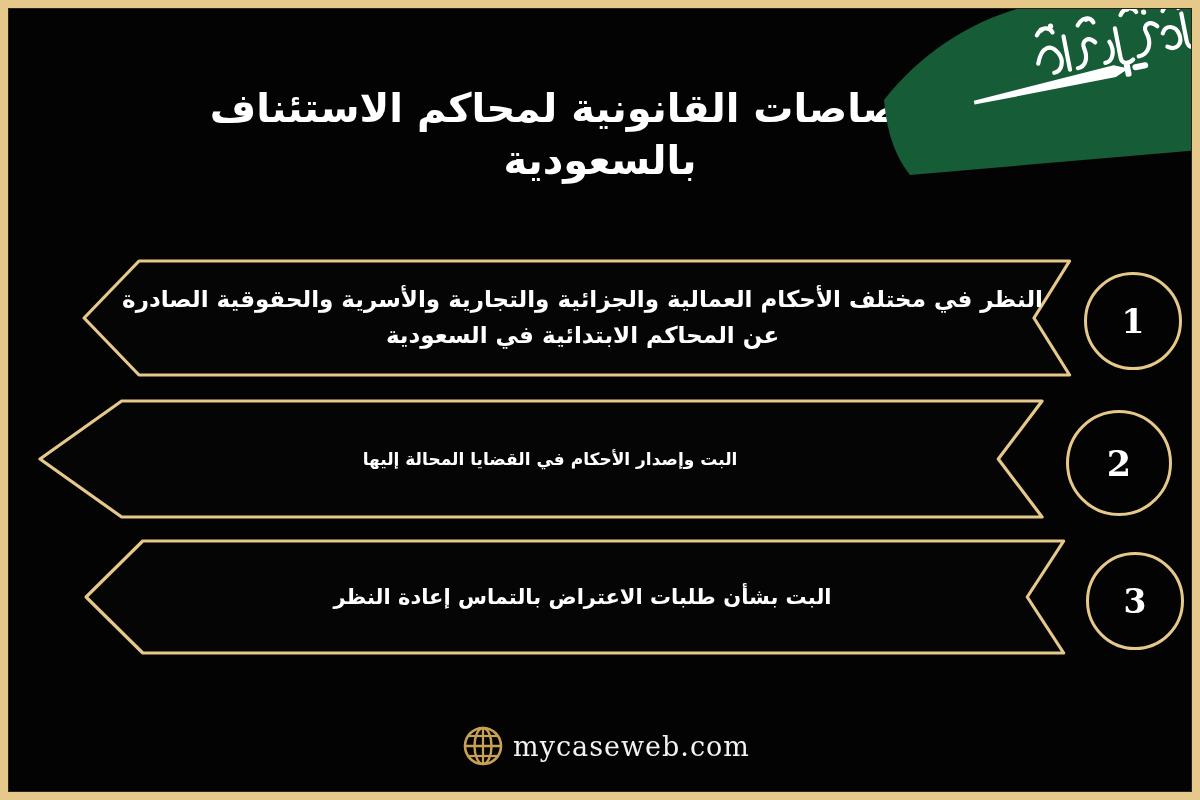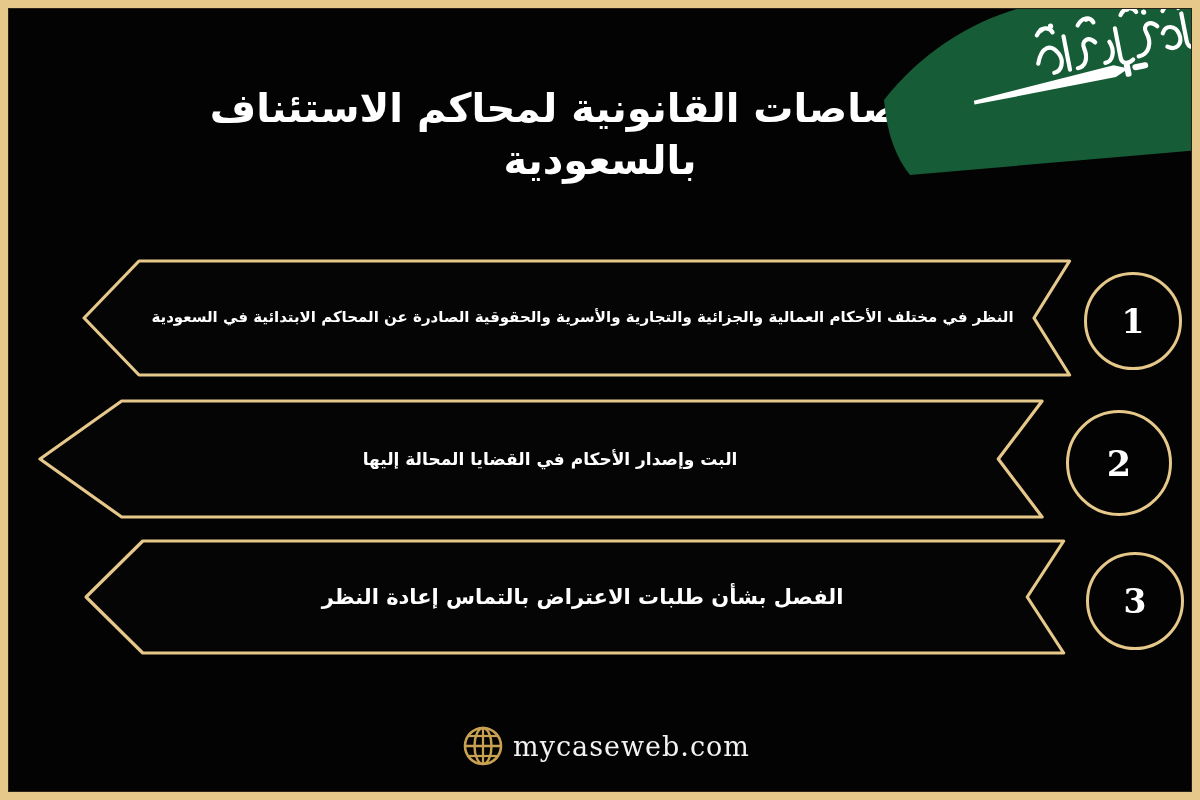--- a/index.html
+++ b/index.html
@@ -91,21 +91,21 @@
     align-items:center;
     justify-content:center;
     text-align:center;
     color:#ffffff;
     font-weight:bold;
     font-size:21px;
     line-height:1.55;
     direction:rtl;
     z-index:2;
   }
-  .band-text-1{right:150px;left:115px;font-size:15px;}
+  .band-text-1{right:150px;left:115px;font-size:23px;}
   .band-text-2{right:180px;left:80px;font-size:17px;}
   .band-text-3{right:155px;left:120px;font-size:21px;}
 
   .num-circle{
     position:absolute;
     border:3px solid #E6C98A;
     border-radius:50%;
     background:#040303;
     display:flex;
     align-items:center;
@@ -216,21 +216,21 @@
       <div class="band-text band-text-2">البت وإصدار الأحكام في القضايا المحالة إليها</div>
       <div class="num-circle num-2">2</div>
     </div>
 
     <div class="item item-3">
       <div class="band band-3">
         <svg viewBox="0 0 1000 118" preserveAspectRatio="none" xmlns="http://www.w3.org/2000/svg">
           <path d="M 62 3 L 972 3 L 936 59 L 972 115 L 62 115 L 6 59 Z" fill="#060505" stroke="#E6C98A" stroke-width="3.2" stroke-linejoin="round" vector-effect="non-scaling-stroke"></path>
         </svg>
       </div>
-      <div class="band-text band-text-3">الفصل بشأن طلبات الاعتراض بالتماس إعادة النظر</div>
+      <div class="band-text band-text-3">البت بشأن طلبات الاعتراض بالتماس إعادة النظر</div>
       <div class="num-circle num-3">3</div>
     </div>
 
   </div>
 
   <div class="footer">
     <svg class="globe-icon" viewBox="0 0 44 44" xmlns="http://www.w3.org/2000/svg">
       <circle cx="22" cy="22" r="18" fill="none" stroke="#C9A152" stroke-width="2.6"></circle>
       <ellipse cx="22" cy="22" rx="8.5" ry="18" fill="none" stroke="#C9A152" stroke-width="2.4"></ellipse>
       <line x1="4" y1="22" x2="40" y2="22" stroke="#C9A152" stroke-width="2.4"></line>

